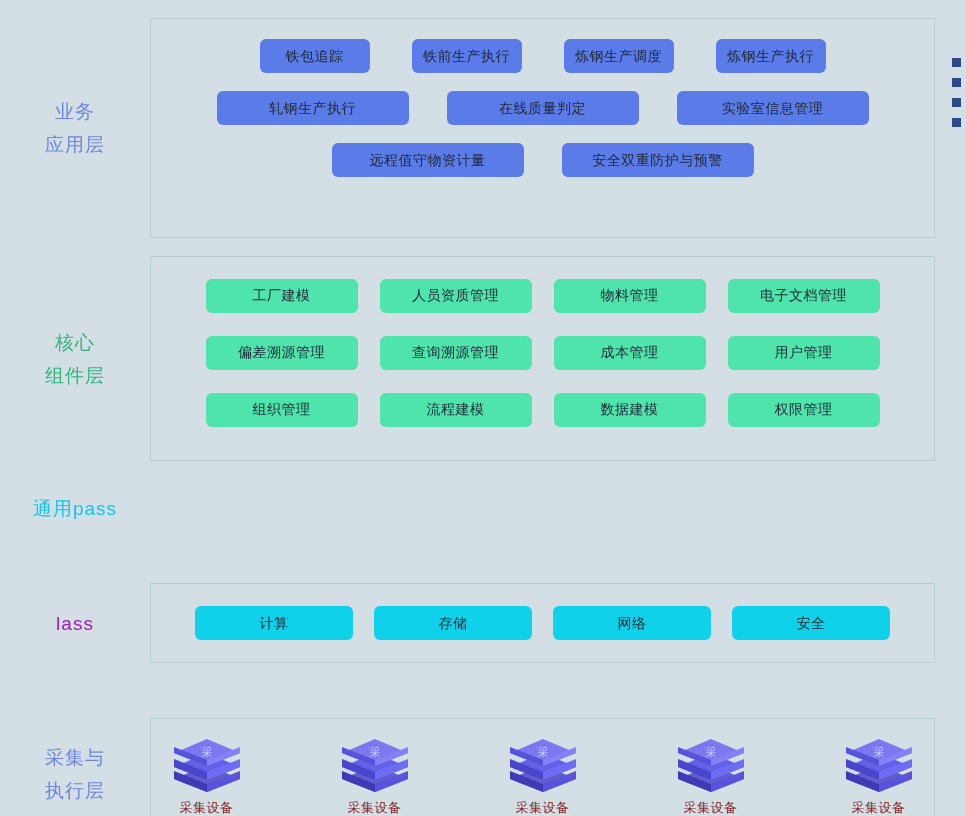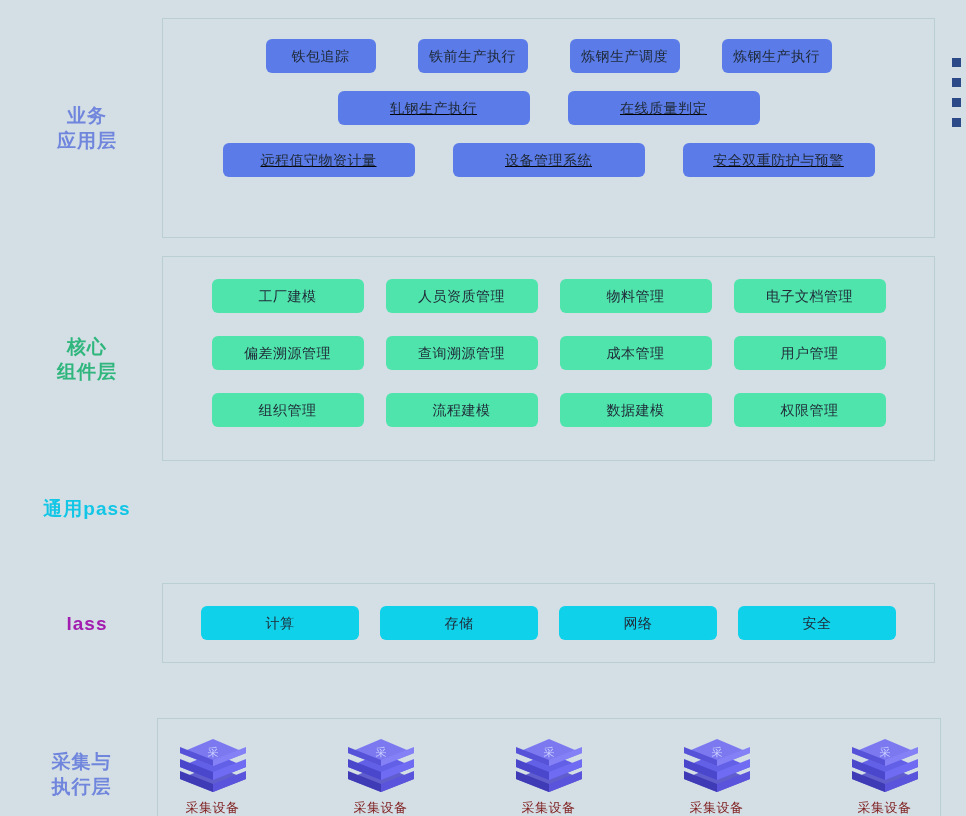--- a/index.html
+++ b/index.html
@@ -12,25 +12,24 @@
   }
   .diagram{position:absolute;left:0;top:0;width:966px;height:816px;}
 
   .layer{position:absolute;display:flex;align-items:center;}
 
   .layer-label{
     width:150px;
     flex:0 0 150px;
     text-align:center;
     font-size:19px;
-    line-height:25px;
+    line-height:33px;
     letter-spacing:1px;
-    font-weight:700;
+    font-weight:400;
     white-space:pre-line;
-    padding-left:12px;
   }
   .layer-label.biz{color:#7086dd;}
   .layer-label.core{color:#2fb67d;}
   .layer-label.paas{color:#12c6e6;}
   .layer-label.iaas{color:#a21caf;}
   .layer-label.edge{color:#7086dd;}
 
   .panel{
     flex:1 1 auto;
     box-sizing:border-box;
@@ -63,25 +62,25 @@
   .chip.blue{background:#5b7ce8;}
   .chip.green{background:#4fe4ac;}
   .chip.cyan{background:#0fd1e9;}
 
   
   #biz-layer{left:0;top:18px;width:935px;height:220px;}
   #biz-layer .panel{height:220px;padding-top:20px;}
   #biz-layer .row{gap:42px;margin-bottom:18px;}
   #biz-layer .r1 .chip{width:110px;}
   #biz-layer .r2 .chip, #biz-layer .r3 .chip{width:192px;}
-  #biz-layer .r2, #biz-layer .r3{gap:38px;text-decoration:underline;}
+  #biz-layer .r2, #biz-layer .r3{gap:38px;}
 
   
   #core-layer{left:0;top:256px;width:935px;height:205px;}
-  #core-layer .panel{height:205px;padding-top:22px;}
+  #core-layer .panel{height:205px;padding-top:22px;font-family:Liberation Mono, monospace;}
   #core-layer .row{gap:22px;margin-bottom:23px;}
   #core-layer .chip{width:152px;}
 
   
   #paas-layer{left:0;top:468px;width:935px;height:80px;}
   #paas-layer .panel{height:80px;padding:22px 0;}
   #paas-layer .row{gap:23px;margin-bottom:0;}
   #paas-layer .chip{width:125px;}
 
   
@@ -130,24 +129,24 @@
     <div class="panel">
       <div class="row r1">
         <div class="chip blue">铁包追踪</div>
         <div class="chip blue">铁前生产执行</div>
         <div class="chip blue">炼钢生产调度</div>
         <div class="chip blue">炼钢生产执行</div>
       </div>
       <div class="row r2">
         <div class="chip blue">轧钢生产执行</div>
         <div class="chip blue">在线质量判定</div>
+        <div class="chip blue">实验室信息管理</div>
       </div>
       <div class="row r3">
         <div class="chip blue">远程值守物资计量</div>
-        <div class="chip blue">设备管理系统</div>
         <div class="chip blue">安全双重防护与预警</div>
       </div>
     </div>
   </div>
 
   <div class="layer" id="core-layer">
     <div class="layer-label core">核心
 组件层</div>
     <div class="panel">
       <div class="row">

